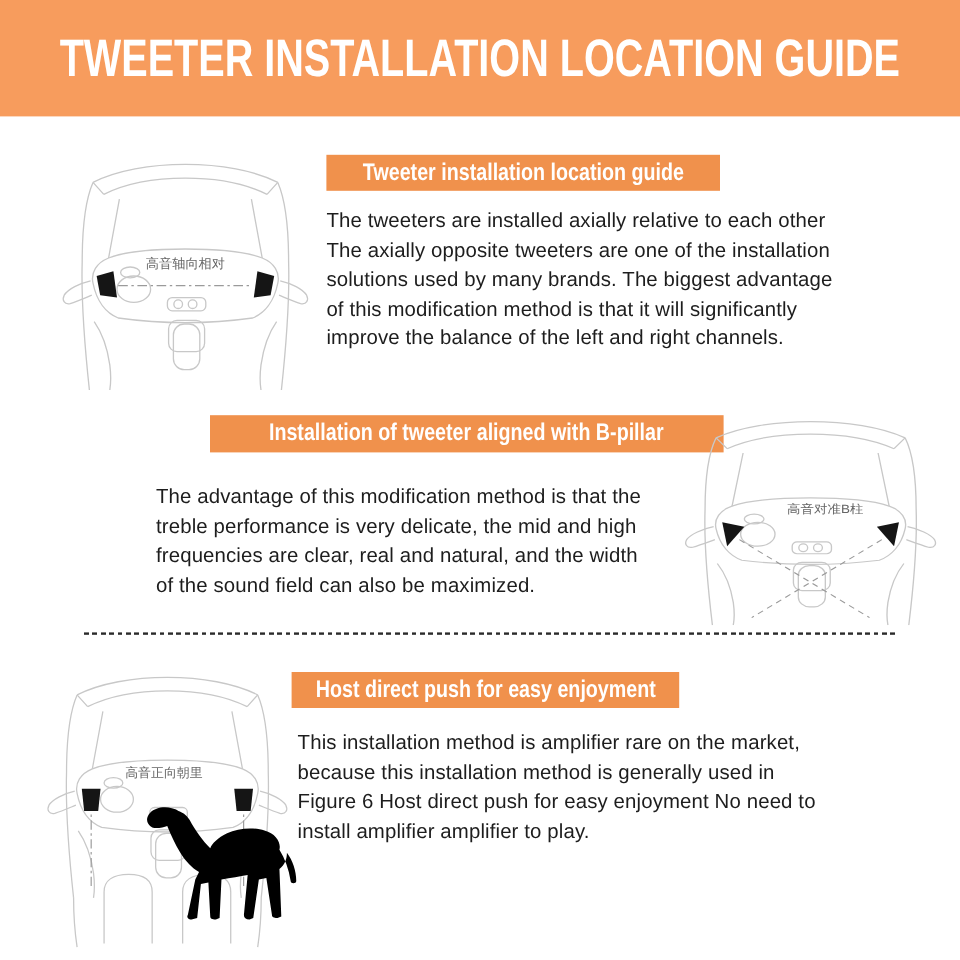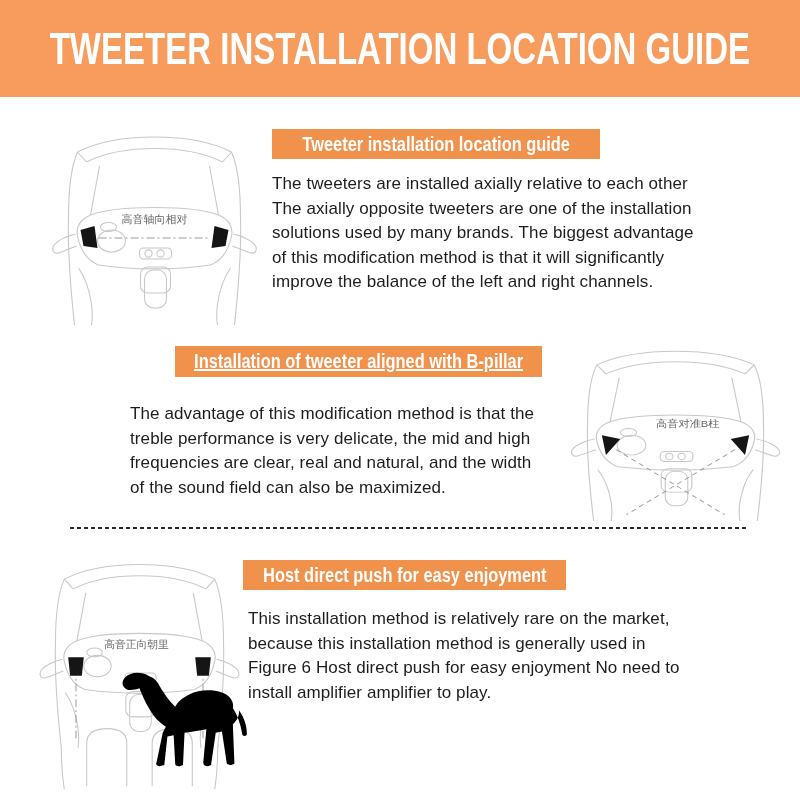--- a/index.html
+++ b/index.html
@@ -16,21 +16,21 @@
     font-size:44px;font-weight:bold;color:#ffffff;white-space:nowrap;
     transform:scaleX(0.75);transform-origin:center;letter-spacing:0px;
   }
   
   .badge{
     position:absolute;background:#f0914c;color:#fff;font-weight:bold;
     font-size:20px;display:flex;align-items:center;justify-content:center;
   }
   .badge > span{white-space:nowrap;transform:scaleX(0.82);transform-origin:center;}
   #badge-1{left:272px;top:129px;width:328px;height:30px;}
-  #badge-2{left:175px;top:346px;width:367px;height:31px;text-decoration:underline;}
+  #badge-2{left:175px;top:346px;width:428px;height:31px;}
   #badge-3{left:243px;top:560px;width:323px;height:30px;}
   
   .para{
     position:absolute;color:#1d1d1d;font-size:17px;line-height:24.5px;
     letter-spacing:0.1px;
   }
   #para-1{left:272px;top:172px;width:540px;}
   #para-2{left:130px;top:402px;width:460px;}
   #para-3{left:248px;top:607px;width:545px;}
   
@@ -187,19 +187,19 @@
       C67,34 58,34 52,38
       C47,41 44,45 43,48
       C39,43 35,36 32,29
       C30,25 28,24 26,23 Z"></path>
   </svg>
 
   <div class="badge" id="badge-3">
     <span>Host direct push for easy enjoyment</span>
   </div>
   <div class="para" id="para-3">
-      <div>This installation method is relatively rare on the market,</div>
+      <div>This installation method is amplifier rare on the market,</div>
       <div>because this installation method is generally used in</div>
       <div>Figure 6 Host direct push for easy enjoyment No need to</div>
       <div>install amplifier amplifier to play.</div>
     </div>
 
 </div>
 
 </body></html>

